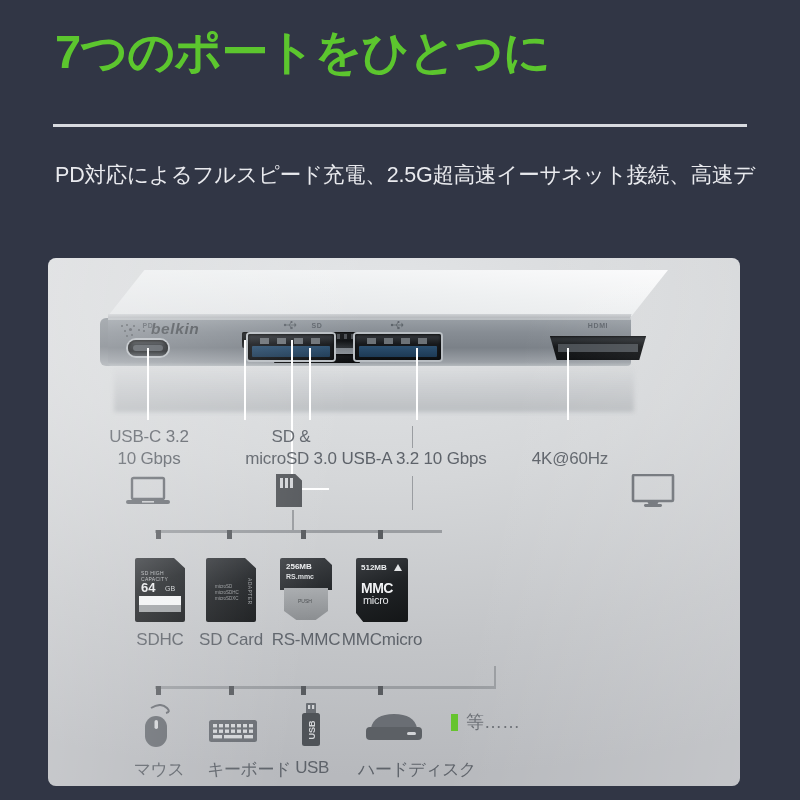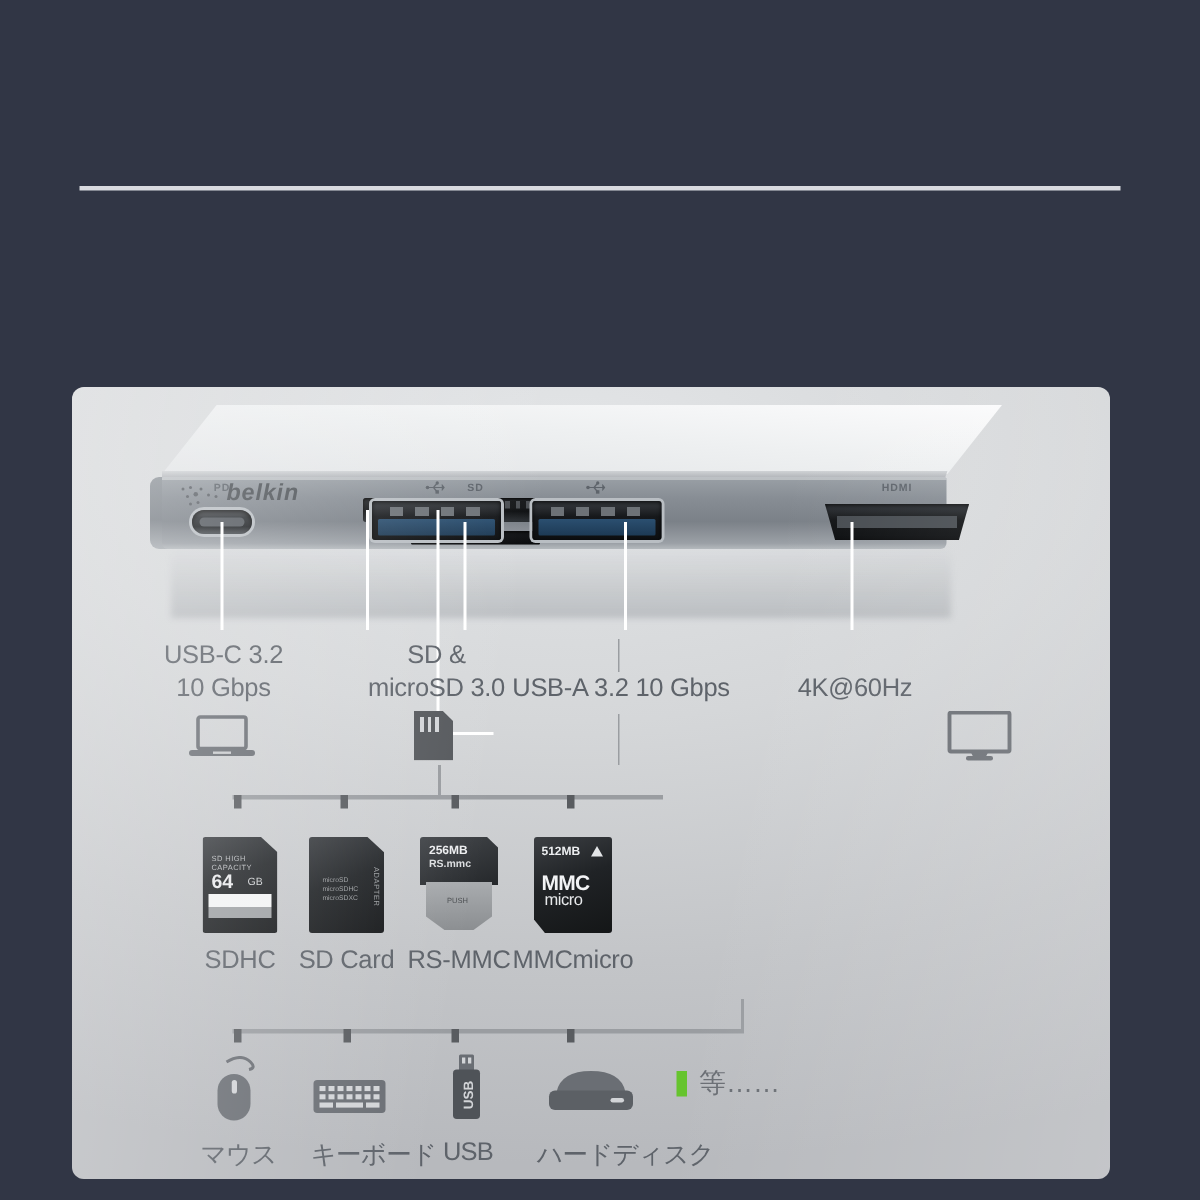--- a/index.html
+++ b/index.html
@@ -253,22 +253,24 @@
     position:absolute;width:7px;height:17px;background:#66c42e;
   }
   .etc{
     position:absolute;font-size:18px;color:#6a6e74;white-space:nowrap;
   }
 </style>
 </head>
 <body>
 
 <div class="header">
+  <div class="title">7つのポートをひとつに</div>
   <div class="rule"></div>
   <div class="subtitle">
+    <div>PD対応によるフルスピード充電、2.5G超高速イーサネット接続、高速デ</div>
   </div>
 </div>
 
 <div class="panel">
 
   <div class="device">
     <div class="dev-top"></div>
     <div class="dev-top-edge"></div>
     <div class="dev-reflect"></div>
     <div class="dev-left"></div>

